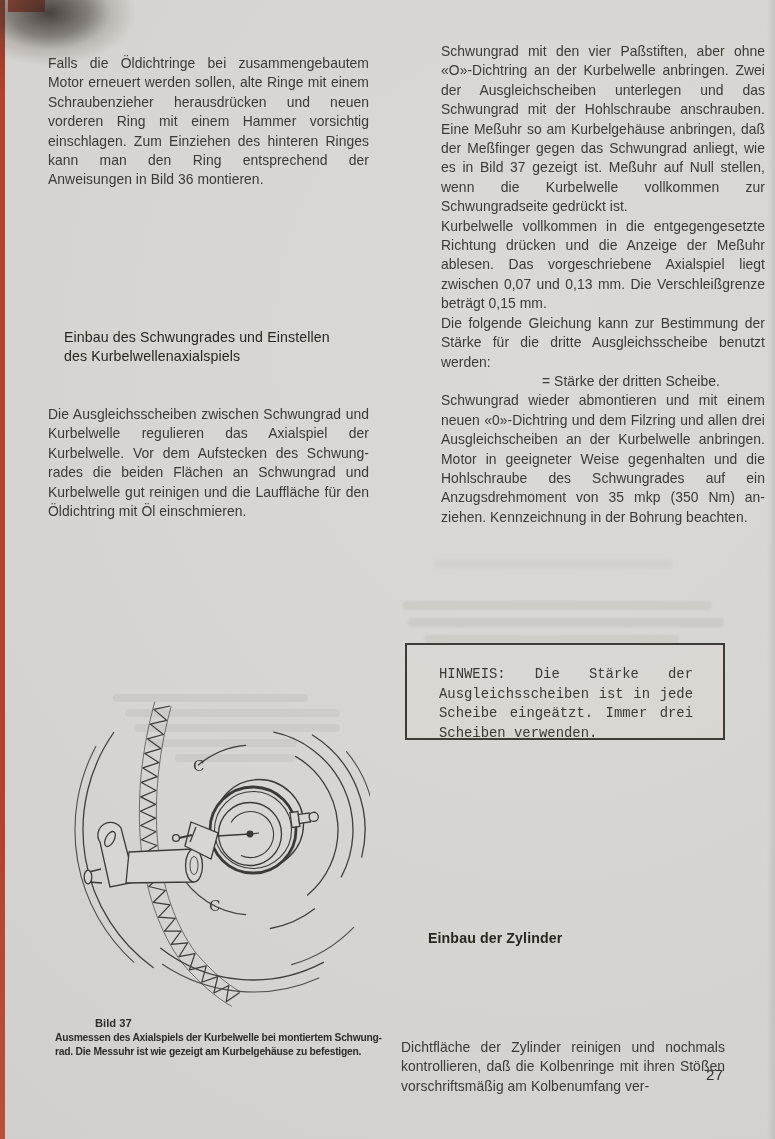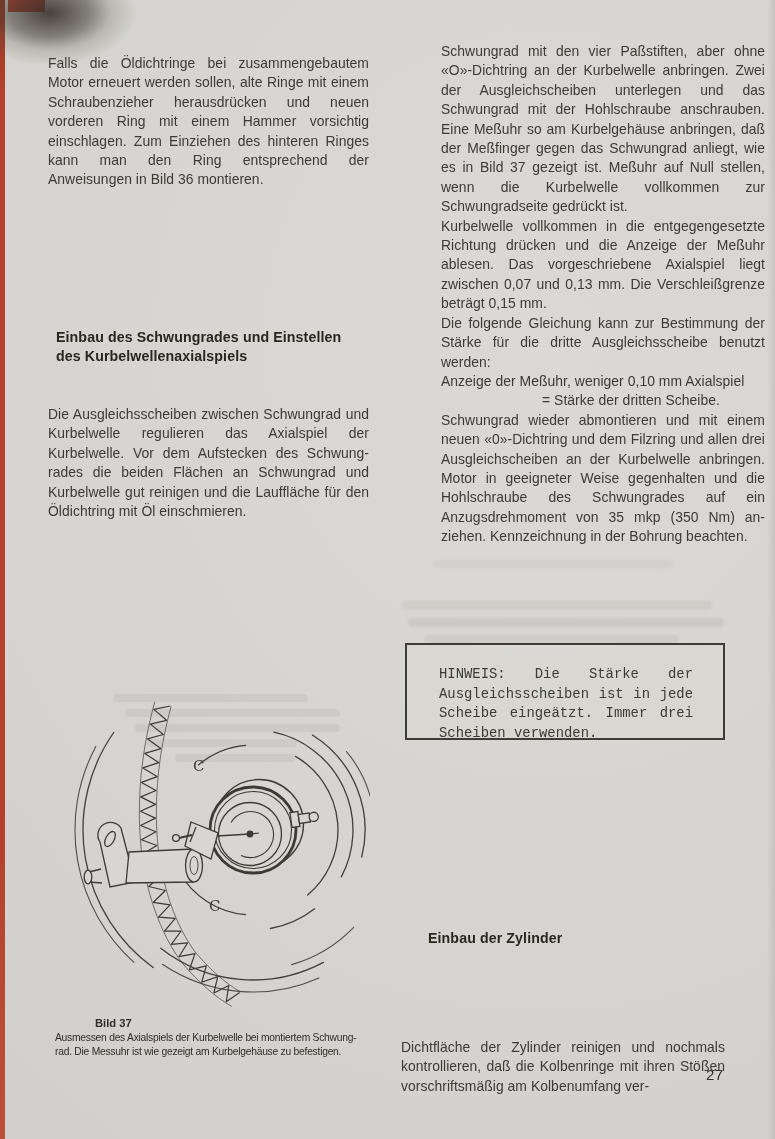--- a/index.html
+++ b/index.html
@@ -15,42 +15,42 @@
   .corner-mark{position:absolute;left:8px;top:0;width:37px;height:12px;background:#b5402c;}
   .corner-shadow{position:absolute;left:-38px;top:-40px;width:230px;height:165px;pointer-events:none;
     background:radial-gradient(closest-side at 38% 32%, rgba(52,46,42,0.88) 0%, rgba(62,56,50,0.55) 45%, rgba(90,80,72,0.22) 70%, rgba(90,80,72,0) 100%);}
   .right-edge{position:absolute;right:0;top:0;width:8px;height:1139px;pointer-events:none;
     background:linear-gradient(to left, rgba(70,66,60,0.12), rgba(70,66,60,0));}
 
   .body-text{font-size:13.9px;line-height:19.4px;text-align:justify;letter-spacing:0.05px;margin:0;}
   .abs{position:absolute;}
 
   .col-left-para1{left:48px;top:54px;width:321px;}
-  .heading1{left:56px;top:328px;width:310px;font-size:14.2px;line-height:19.4px;
-    font-weight:bold;color:#28271f;white-space:pre-line;letter-spacing:0.1px;}
+  .heading1{left:64px;top:328px;width:310px;font-size:14.2px;line-height:19.4px;
+    font-weight:normal;color:#28271f;white-space:pre-line;letter-spacing:0.1px;}
   .col-left-para2{left:48px;top:405px;width:321px;}
 
   .col-right{left:401px;top:42px;width:324px;margin-left:40px;}
   .col-right p{margin:0;}
   .eq1{text-align:left;white-space:nowrap;}
   .eq2{text-align:center;padding-left:56px;}
 
   .note-box{left:405px;top:643px;width:320px;height:97px;border:2px solid #3d3c36;
     box-sizing:border-box;padding:12px 22px 0 24px;background:rgba(222,220,216,0.25);}
   .note-box p{font-size:13.9px;line-height:19.6px;text-align:justify;margin:8px;font-family:Liberation Mono, monospace;}
 
   .heading2{left:401px;top:930px;font-size:14.2px;font-weight:bold;color:#28271f;letter-spacing:0.1px;margin-left:27px;}
   .col-right-para5{left:401px;top:1038px;width:324px;}
 
   .figure{left:55px;top:692px;width:315px;height:318px;}
   .figure svg{width:100%;height:100%;display:block;}
 
   .caption{left:55px;top:1016px;width:332px;color:#2e2d27;}
   .caption .cap-label{font-size:11.2px;font-weight:bold;line-height:15px;letter-spacing:0;padding-left:40px;}
-  .caption .cap-text{font-size:10.3px;font-weight:normal;line-height:14.3px;letter-spacing:-0.25px;white-space:pre-line;}
+  .caption .cap-text{font-size:10.3px;font-weight:bold;line-height:14.3px;letter-spacing:-0.25px;white-space:pre-line;}
 
   .page-number{left:706px;top:1066px;font-size:15px;color:#32312b;letter-spacing:0.5px;}
 
   .ghost{position:absolute;background:#6f6d67;opacity:0.09;border-radius:4px;filter:blur(1px);}
   .g1{left:402px;top:601px;width:310px;height:9px;}
   .g2{left:408px;top:618px;width:316px;height:9px;opacity:0.11;}
   .g3{left:424px;top:635px;width:255px;height:9px;}
   .g4{left:433px;top:560px;width:240px;height:8px;opacity:0.05;}
 
   text.c-label{font-family:"DejaVu Serif", serif;font-size:15px;fill:#3c3a35;}
@@ -142,21 +142,20 @@
   <div class="abs caption">
     <div class="cap-label">Bild 37</div>
     <div class="cap-text">Ausmessen des Axialspiels der Kurbelwelle bei montiertem Schwung-
 rad. Die Messuhr ist wie gezeigt am Kurbelgehäuse zu befestigen.</div>
   </div>
 
   <div class="abs col-right">
     <p class="body-text">Schwungrad mit den vier Paßstiften, aber ohne «O»-Dichtring an der Kurbelwelle anbringen. Zwei der Ausgleichscheiben unterlegen und das Schwungrad mit der Hohlschraube anschrauben. Eine Meßuhr so am Kurbelgehäuse anbringen, daß der Meßfinger gegen das Schwungrad an­liegt, wie es in Bild 37 gezeigt ist. Meßuhr auf Null stellen, wenn die Kurbelwelle vollkommen zur Schwungradseite gedrückt ist.</p>
     <p class="body-text">Kurbelwelle vollkommen in die entgegengesetzte Richtung drücken und die Anzeige der Meßuhr ablesen. Das vorgeschriebene Axialspiel liegt zwischen 0,07 und 0,13 mm. Die Verschleißgren­ze beträgt 0,15 mm.</p>
     <p class="body-text">Die folgende Gleichung kann zur Bestimmung der Stärke für die dritte Ausgleichsscheibe be­nutzt werden:</p>
-    <p class="body-text eq1">Anzeige der Meßuhr, weniger 0,10 mm Axialspiel</p>
     <p class="body-text eq2">= Stärke der dritten Scheibe.</p>
     <p class="body-text">Schwungrad wieder abmontieren und mit einem neuen «0»-Dichtring und dem Filzring und allen drei Ausgleichscheiben an der Kurbelwelle an­bringen. Motor in geeigneter Weise gegenhalten und die Hohlschraube des Schwungrades auf ein Anzugsdrehmoment von 35 mkp (350 Nm) an­ziehen. Kennzeichnung in der Bohrung beachten.</p>
   </div>
 
   <div class="abs note-box">
     <p>HINWEIS: Die Stärke der Ausgleichs­scheiben ist in jede Scheibe eingeätzt. Immer drei Scheiben verwenden.</p>
   </div>
 
   <div class="abs heading2">Einbau der Zylinder</div>
 

